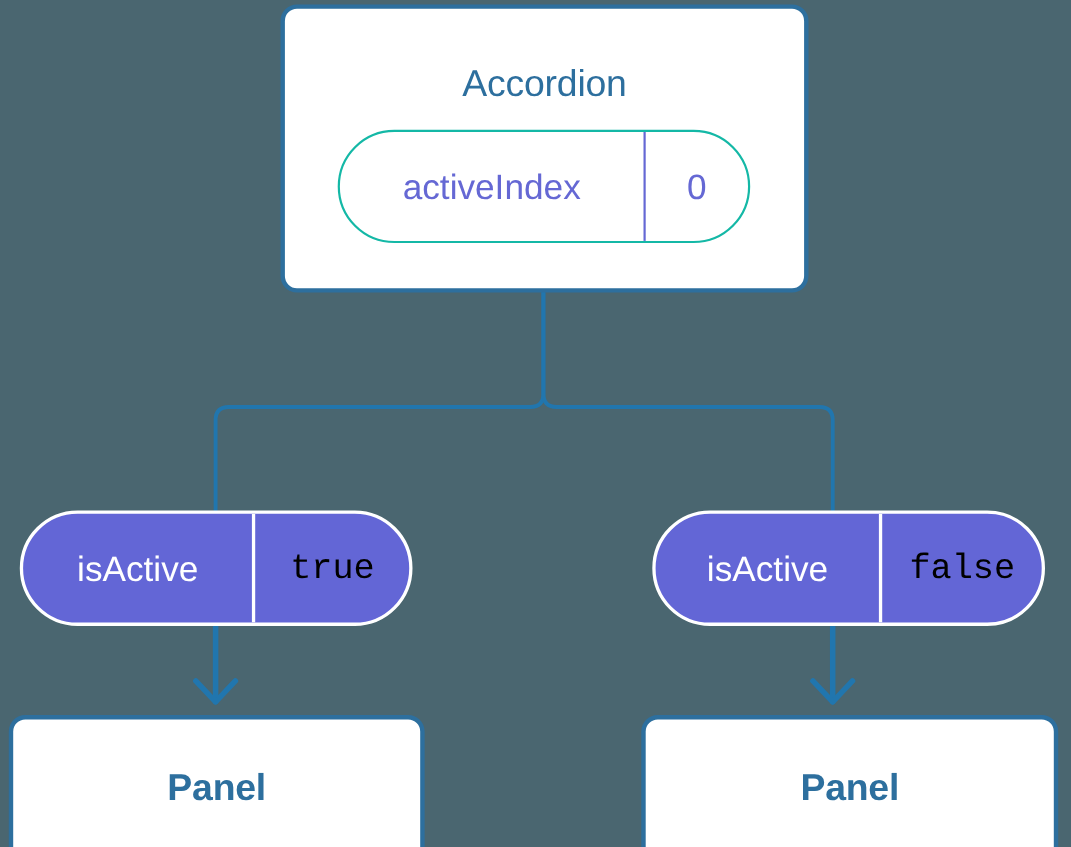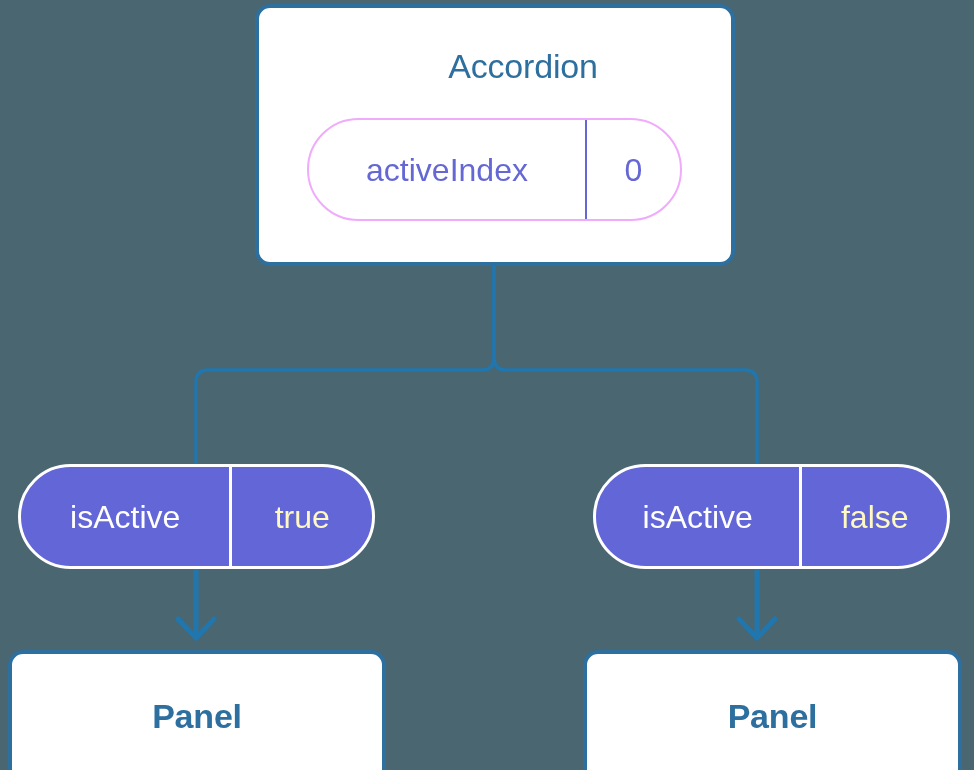--- a/index.html
+++ b/index.html
@@ -56,22 +56,21 @@
     top: 0;
     width: 100%;
     text-align: center;
     color: #2d6f9e;
     font-size: 34px;
     line-height: 40px;
     letter-spacing: -0.2px;
     font-family: "Liberation Sans", sans-serif;
   }
   #accordion-card .card-title {
-    top: 38px;
-    margin-left: 28px;
+    top: 48px;
   }
 
   
   .pill {
     position: absolute;
     z-index: 3;
     box-sizing: border-box;
     display: flex;
     align-items: stretch;
     border-radius: 999px;
@@ -84,21 +83,21 @@
     justify-content: center;
     box-sizing: border-box;
     font-size: 32px;
     line-height: 1;
     white-space: nowrap;
     font-family: "Liberation Sans", sans-serif;
   }
 
   
   .pill.outline {
-    border: 2px solid #f0abfc;
+    border: 2px solid #14b8a6;
     background: transparent;
     text-align: center;
   }
   .pill.outline .pill-key {
     color: #6568d4;
     border-right: 2px solid #6568d4;
   }
   .pill.outline .pill-val {
     color: #6568d4;
   }
@@ -106,21 +105,22 @@
   
   .pill.filled {
     border: 3px solid #ffffff;
     background: #6366d6;
   }
   .pill.filled .pill-key {
     color: #ffffff;
     border-right: 3px solid #ffffff;
   }
   .pill.filled .pill-val {
-    color: #fef9c3;
+    color: #000000;
+    font-family: Liberation Mono, monospace;
   }
 
   #state-pill-activeindex {
     left: 307px;
     top: 118px;
     width: 375px;
     height: 103px;
   }
   #state-pill-activeindex .pill-key { width: 281px; }
   #state-pill-activeindex .pill-val { width: 94px; }

